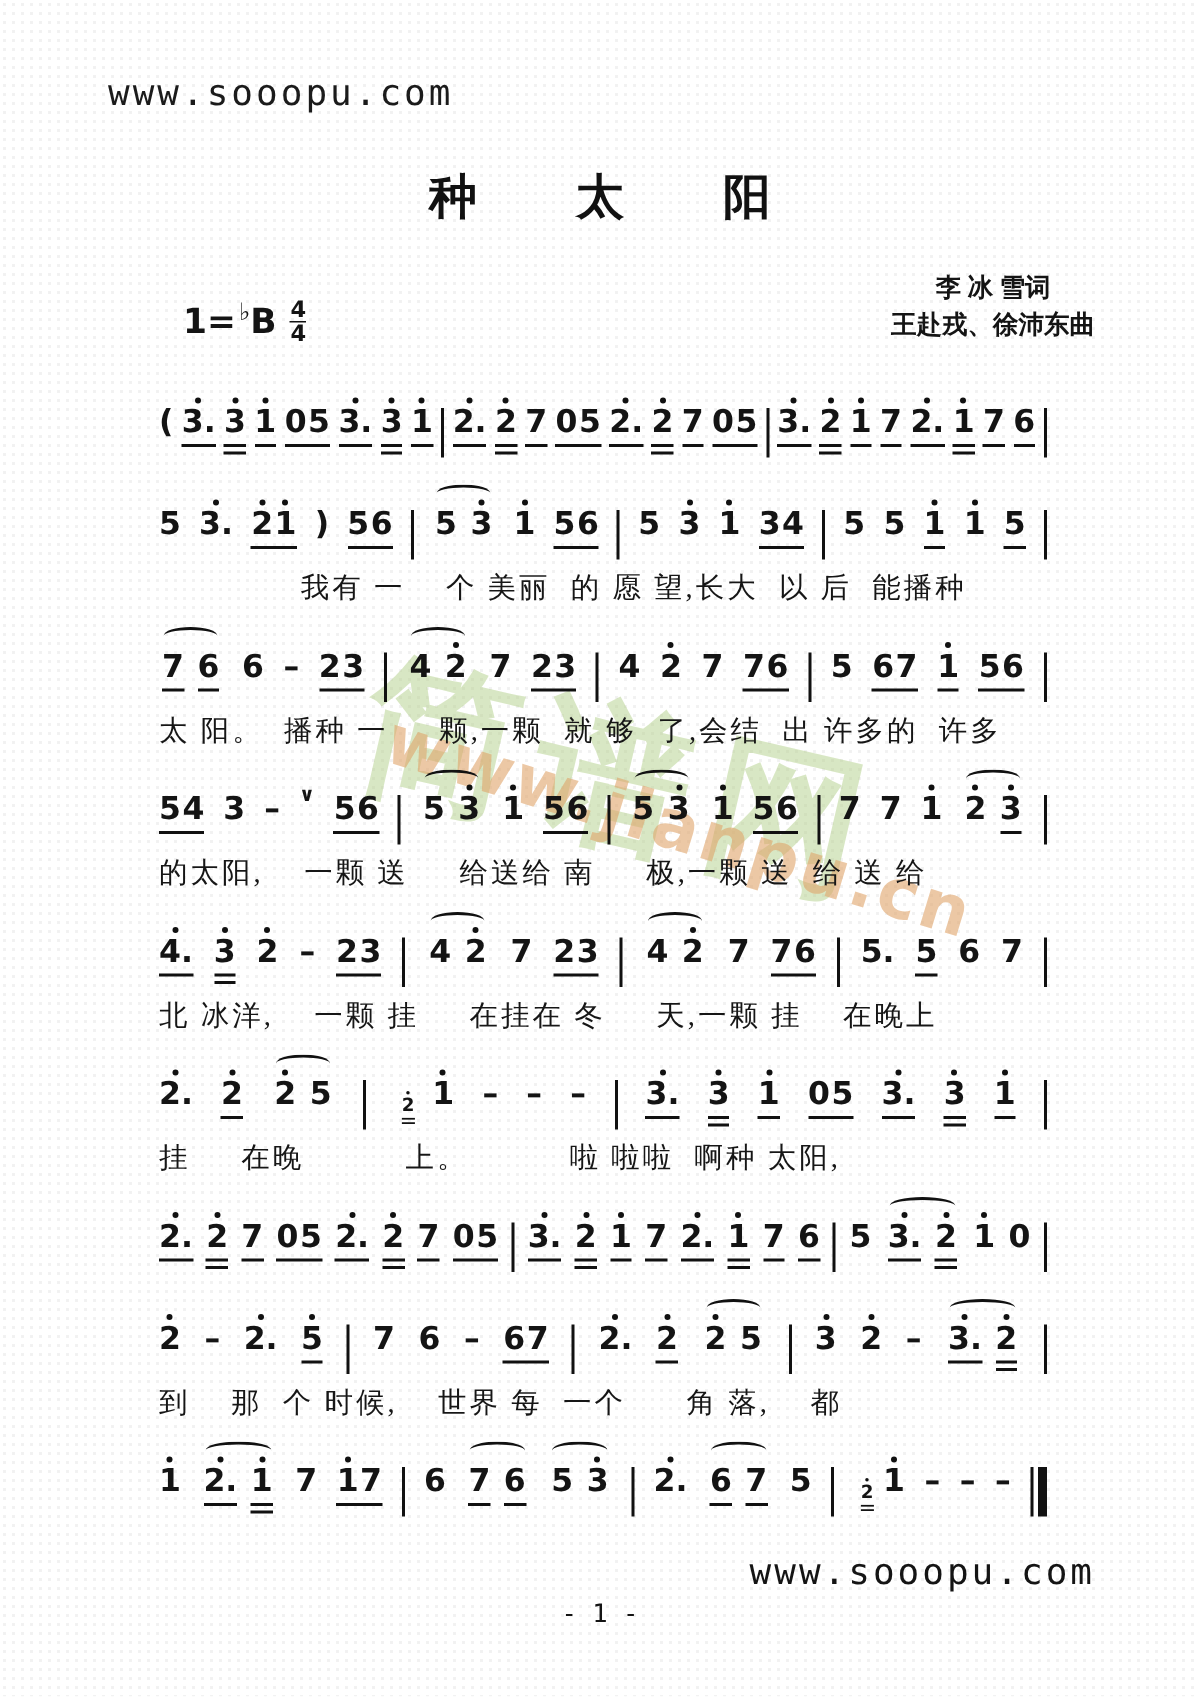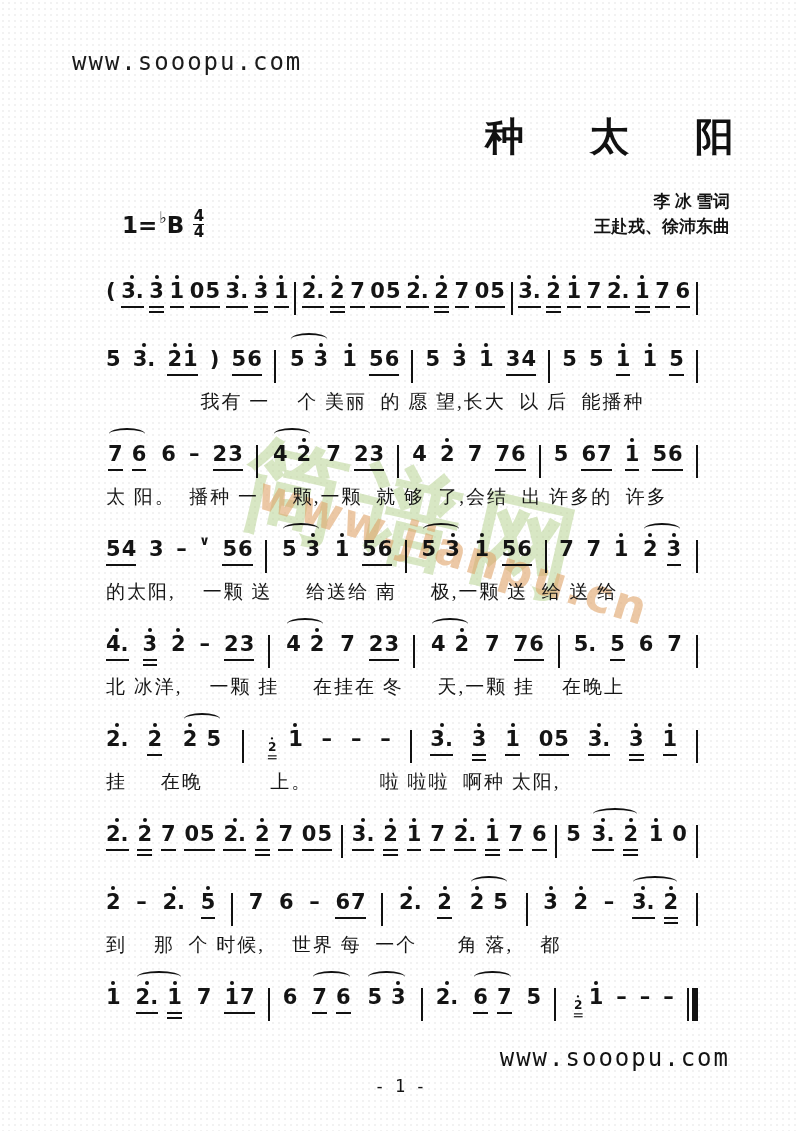--- a/index.html
+++ b/index.html
@@ -4,31 +4,31 @@
 <style>
   html,body{margin:0;padding:0;}
   body{width:800px;height:1131px;background:#ffffff;overflow:hidden;position:relative;
        font-family:"Liberation Serif",serif;color:#141414;}
   .page{width:800px;height:1131px;position:relative;
         background-image:radial-gradient(rgba(70,70,70,0.07) 1px, transparent 1.2px);
         background-size:6px 6px;}
   
   .site-top{padding:48px 0 0 72px;font-family:"DejaVu Sans Mono",monospace;
             font-size:24px;letter-spacing:2px;color:#1b1b1b;}
-  .title{margin-top:34px;text-align:right;font-size:39px;font-weight:bold;
+  .title{margin-top:34px;text-align:center;font-size:32px;font-weight:bold;
          letter-spacing:66px;padding-left:66px;color:#111;}
   .keyrow{display:flex;justify-content:space-between;align-items:flex-end;
           margin:26px 118px 0 122px;}
   .keysig{display:flex;align-items:center;font-family:"DejaVu Sans",sans-serif;
           font-weight:bold;font-size:23px;}
   .flat{font-size:16px;vertical-align:super;position:relative;top:-7px;margin-left:2px;}
   .meter{display:inline-flex;flex-direction:column;align-items:center;margin-left:9px;
          font-size:15px;line-height:13px;font-weight:bold;}
   .meter .mline{width:11px;border-top:1.5px solid #111;margin:1px 0;}
-  .credits{text-align:right;font-size:17px;font-weight:bold;line-height:1.45;
+  .credits{text-align:center;font-size:17px;font-weight:bold;line-height:1.45;
            margin-right:-48px;}
   
   .score{width:592px;margin:20px auto 0 106px;position:relative;z-index:2;}
   .system{margin-bottom:7px;}
   .notation-row{display:flex;justify-content:space-between;align-items:flex-start;
                 padding-top:14px;min-height:47px;}
   .note{display:inline-flex;flex-direction:column;align-items:center;}
   .chars{display:flex;gap:1px;}
   .nchar{display:inline-flex;flex-direction:column;align-items:center;}
   .odot{width:4px;height:4px;border-radius:50%;background:#111;margin:2px auto 1px;}

